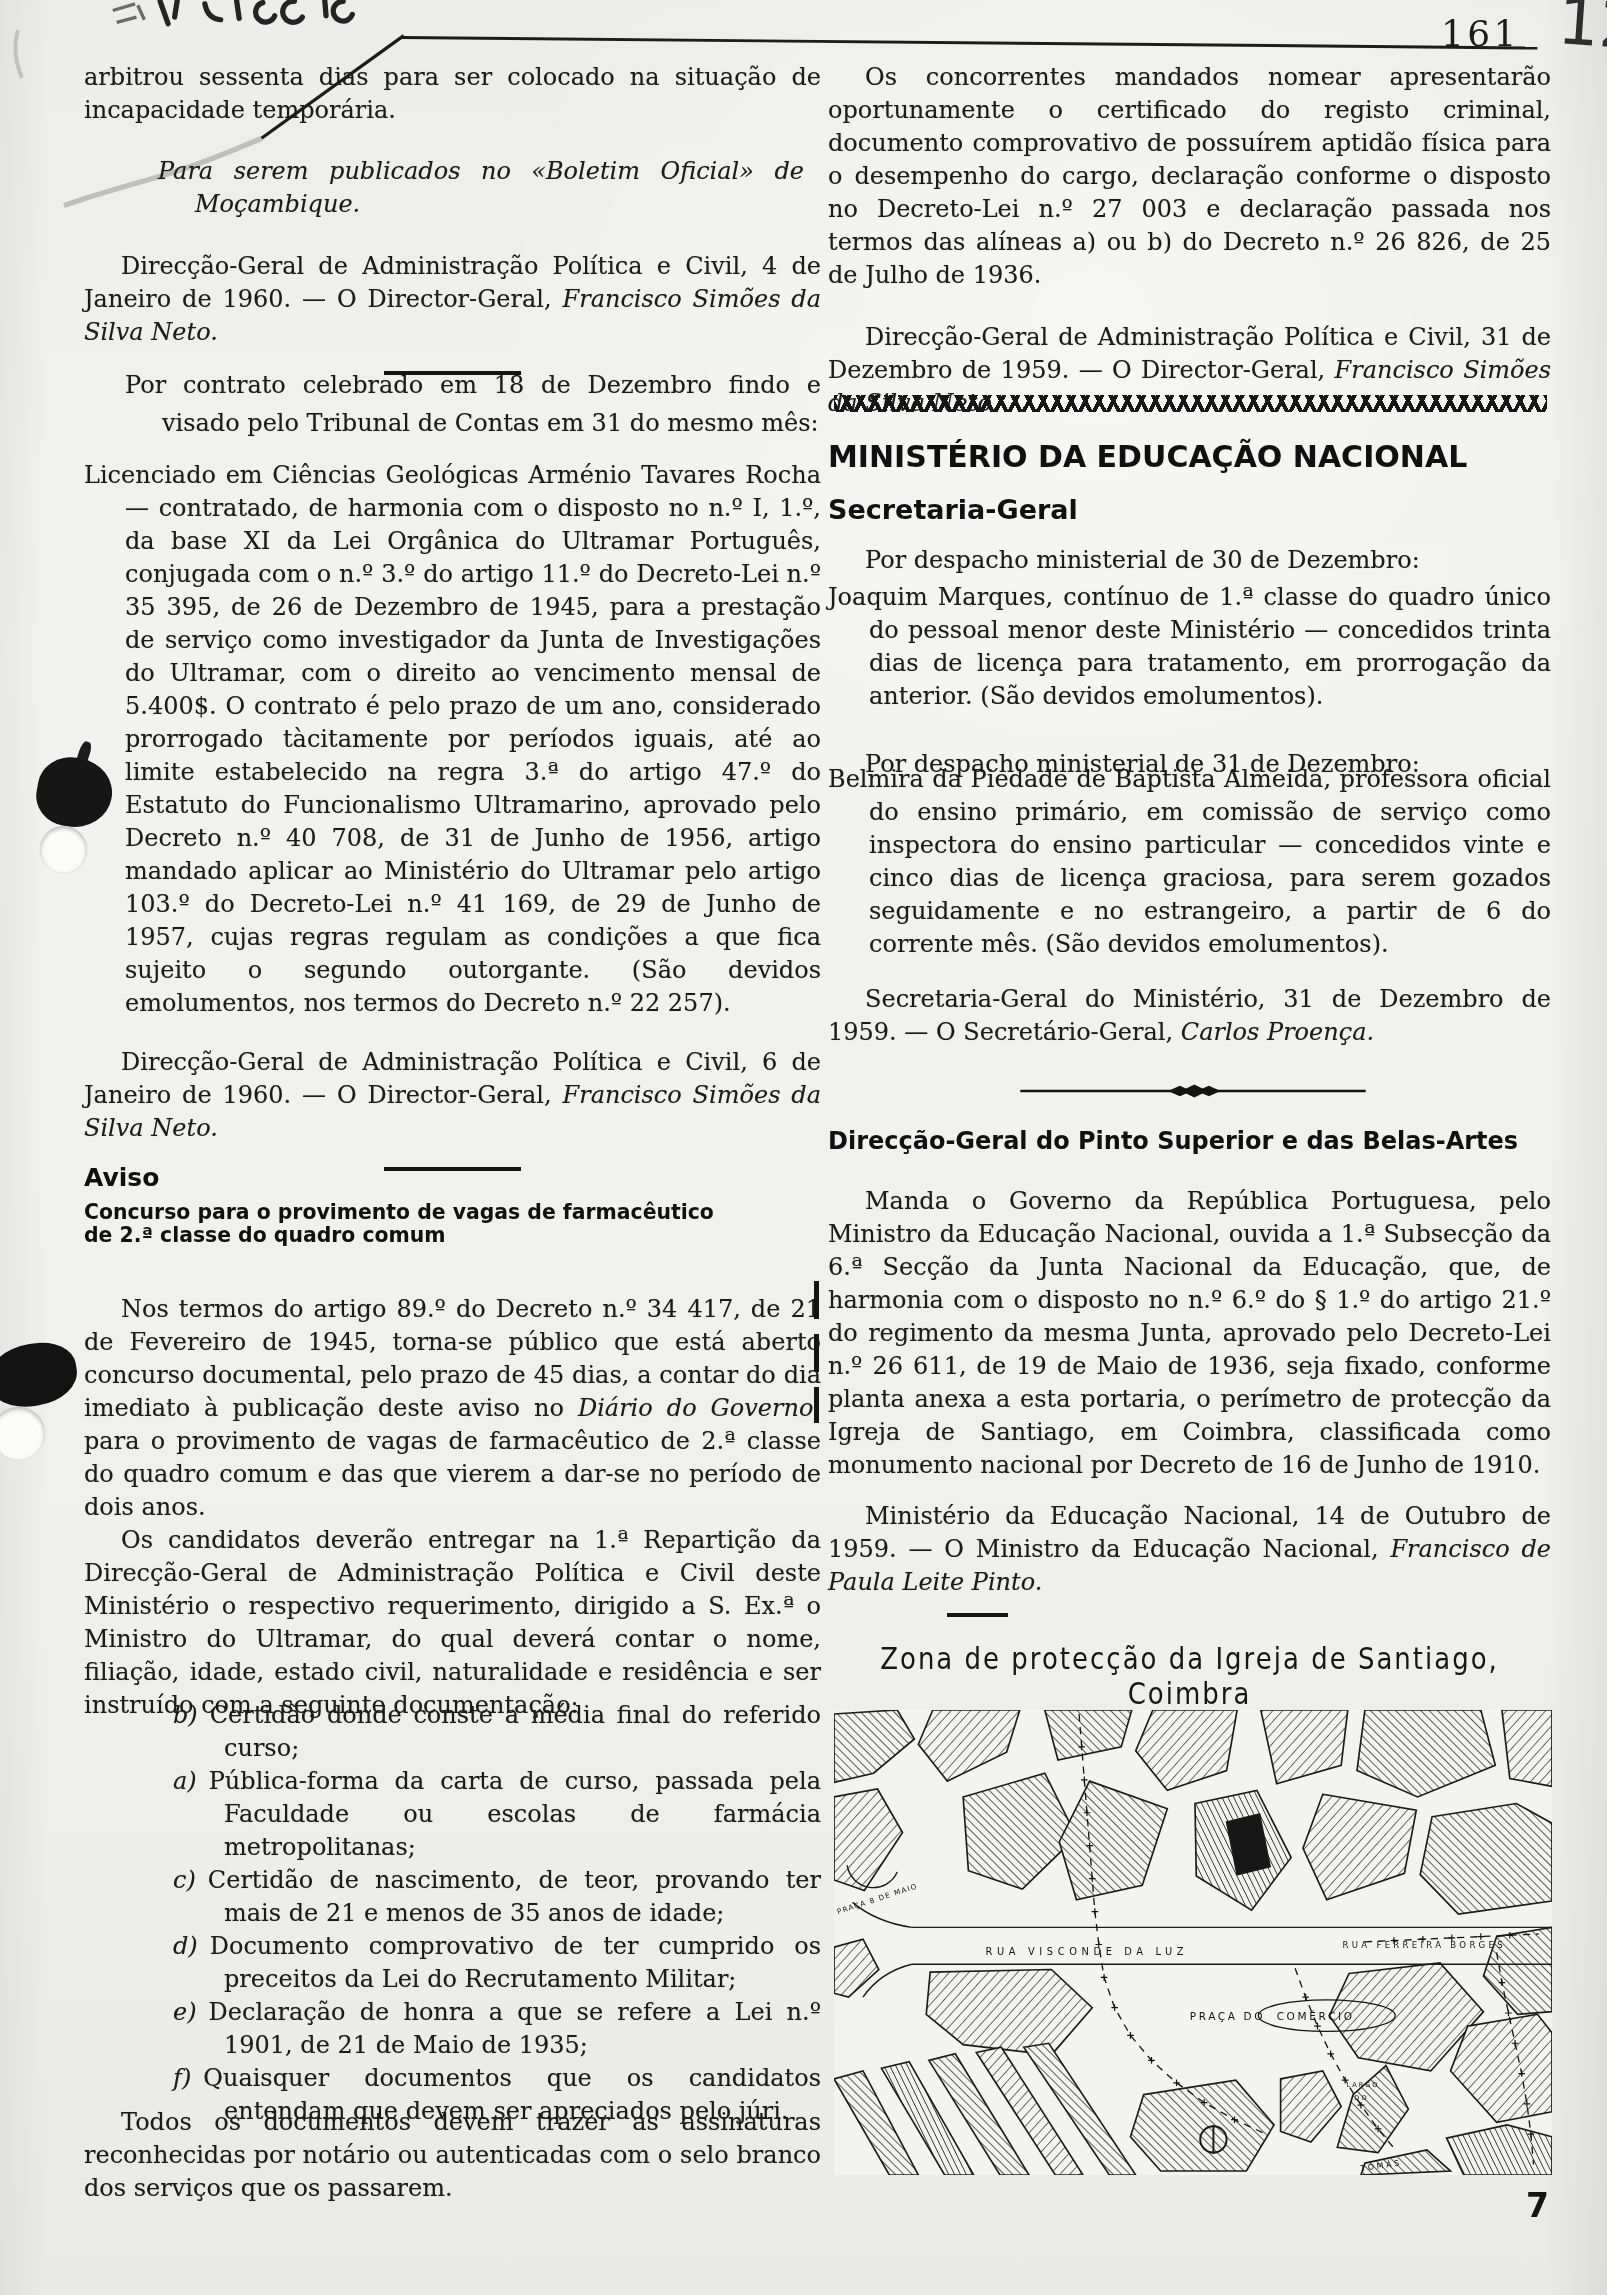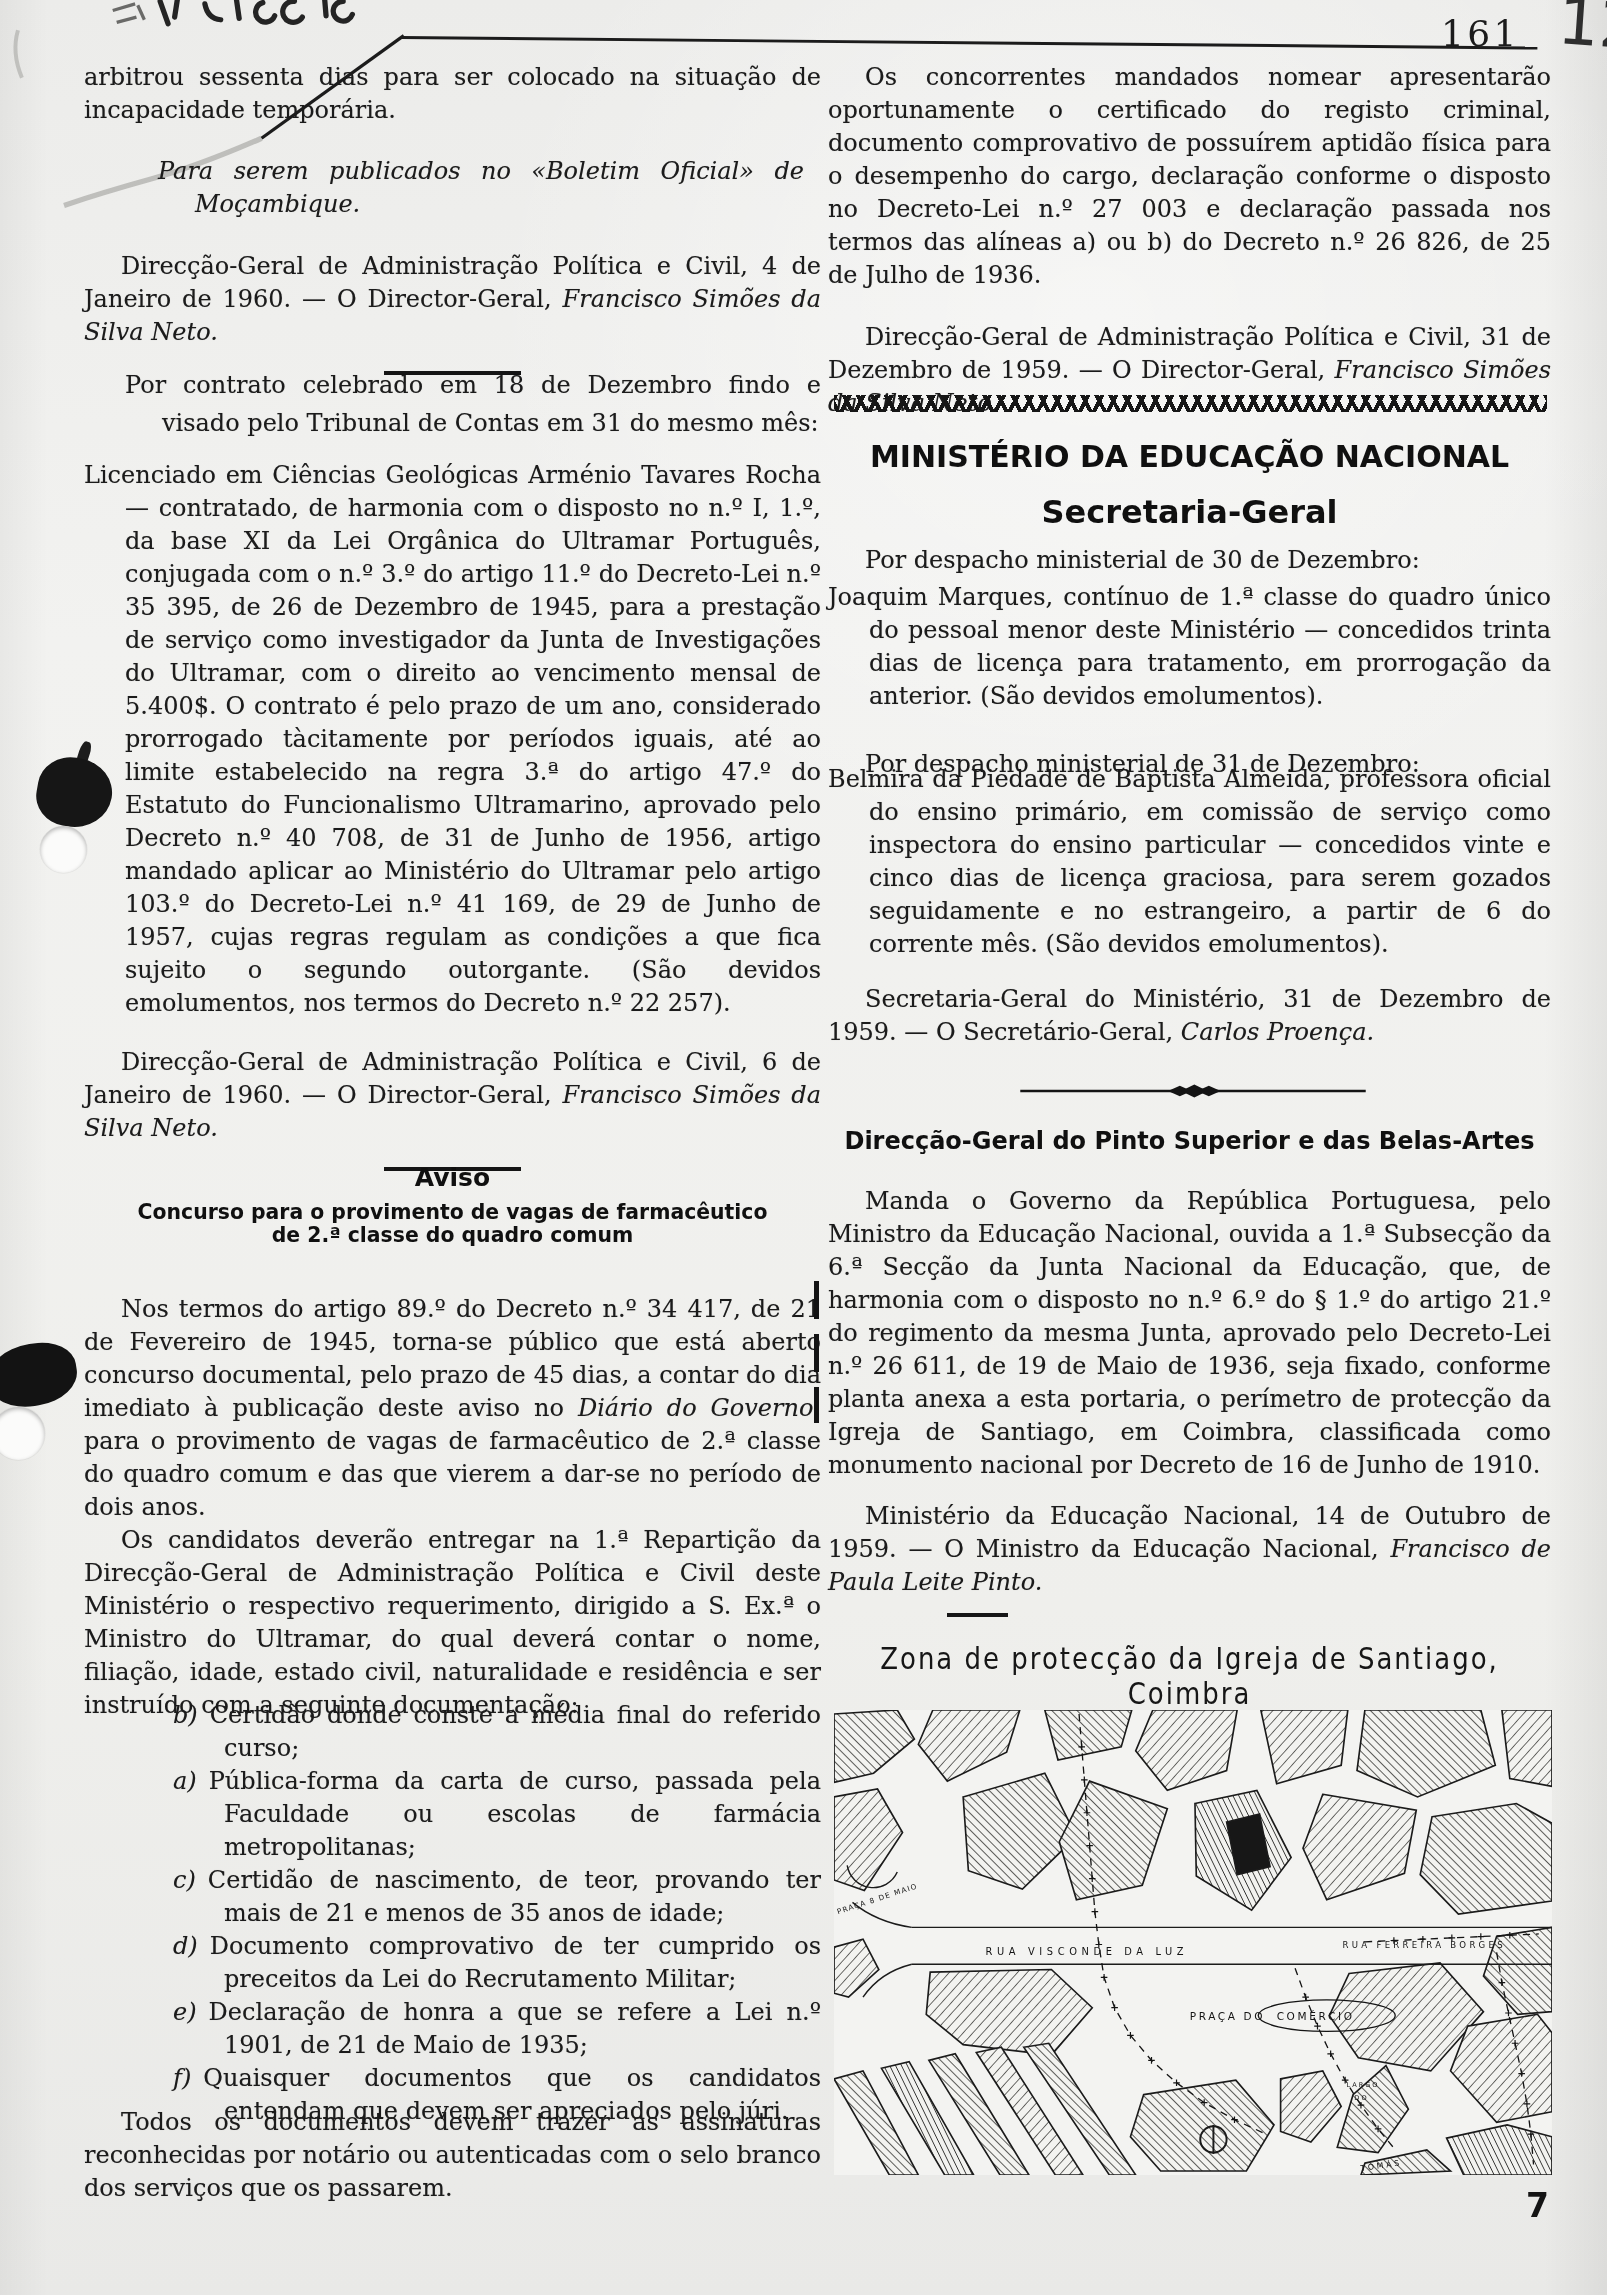--- a/index.html
+++ b/index.html
@@ -15,21 +15,21 @@
   .sec{position:absolute; width:737px; text-align:justify; font-size:24px; line-height:33px;}
   .lcol{left:84px;}
   .rcol{left:828px; width:723px;}
   p{margin:0; text-shadow:0 0 0.7px rgba(25,25,25,.35);}
   .ind{text-indent:37px;}
   .hang{padding-left:41px; text-indent:-41px;}
   .intro{padding-left:78px; text-indent:-37px; line-height:38px;}
   .pub{font-style:italic; padding-left:111px; text-indent:-37px; margin-right:17px;}
   .it{font-style:italic;}
   .rule{height:3.3px; background:#151515; width:137px; margin:22.4px auto 0 auto;}
-  .h-sans{font-family:"DejaVu Sans", sans-serif; font-weight:bold; text-align:center; color:#101010; line-height:1.15;}
+  .h-sans{font-family:"DejaVu Sans", sans-serif; font-weight:bold; text-align:left; color:#101010; line-height:1.15;}
   .li{padding-left:140px; text-indent:-51px; margin-top:0;}
   .li .mk{font-style:italic; padding-right:12px;}
   .chain{position:absolute; left:834px; top:395px; width:713px; height:17px;
     background:
       repeating-linear-gradient(63deg, transparent 0 2px, #161616 2px 6px, transparent 6px 12.5px),
       repeating-linear-gradient(-63deg, transparent 0 2px, #161616 2px 6px, transparent 6px 12.5px);}
   .pg161{position:absolute; left:1441px; top:13px; font-size:36px; letter-spacing:3.3px;}
   .hw12{position:absolute; left:1558px; top:-14.5px; font-family:"DejaVu Sans", sans-serif;
     font-size:65px; color:#2e2e2e; transform:rotate(4deg);}
   .pg7{position:absolute; left:1526px; top:2186px; font-family:"DejaVu Sans", sans-serif;
@@ -126,21 +126,21 @@
   </div>
 
   <div class="sec rcol" style="top:61px">
     <p class="ind">Os concorrentes mandados nomear apresentarão oportunamente o certificado do registo criminal, documento comprovativo de possuírem aptidão física para o desempenho do cargo, declaração conforme o disposto no Decreto-Lei n.º 27 003 e declaração passada nos termos das alíneas a) ou b) do Decreto n.º 26 826, de 25 de Julho de 1936.</p>
     <p class="ind" style="margin-top:29px"><span>Direcção-Geral de Administração Política e Civil, 31 de Dezembro de 1959. — O Director-Geral, </span><span class="it">Francisco Simões da Silva Neto.</span></p>
   </div>
 
   <div class="chain"></div>
 
   <div class="sec rcol h-sans" style="top:440px; font-size:30px">MINISTÉRIO DA EDUCAÇÃO NACIONAL</div>
-  <div class="sec rcol h-sans" style="top:494px; font-size:32px">Secretaria-Geral</div>
+  <div class="sec rcol h-sans" style="top:494px; font-size:27px">Secretaria-Geral</div>
 
   <div class="sec rcol" style="top:544px">
     <p class="ind">Por despacho ministerial de 30 de Dezembro:</p>
   </div>
   <div class="sec rcol" style="top:581px">
     <p class="hang">Joaquim Marques, contínuo de 1.ª classe do quadro único do pessoal menor deste Ministério — concedidos trinta dias de licença para tratamento, em prorrogação da anterior. (São devidos emolumentos).</p>
   </div>
   <div class="sec rcol" style="top:748px">
     <p class="ind">Por despacho ministerial de 31 de Dezembro:</p>
   </div>

